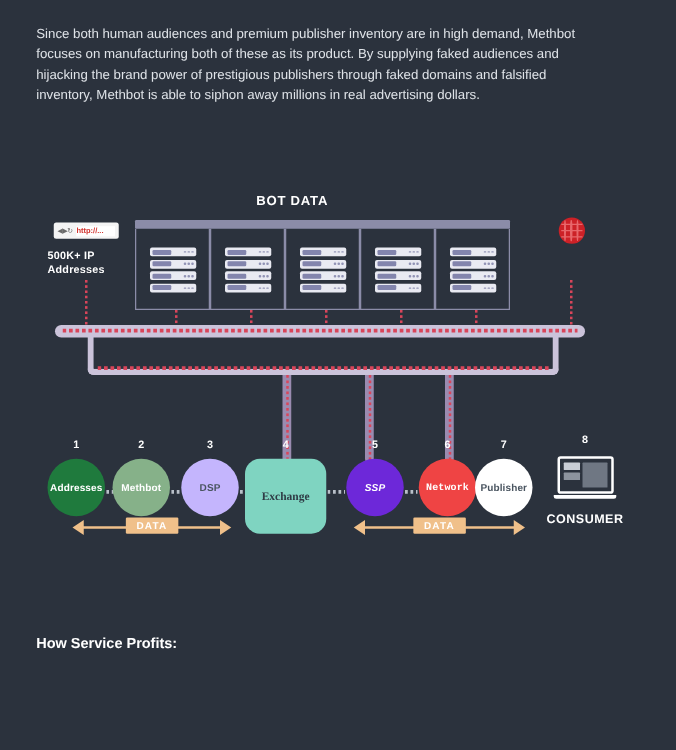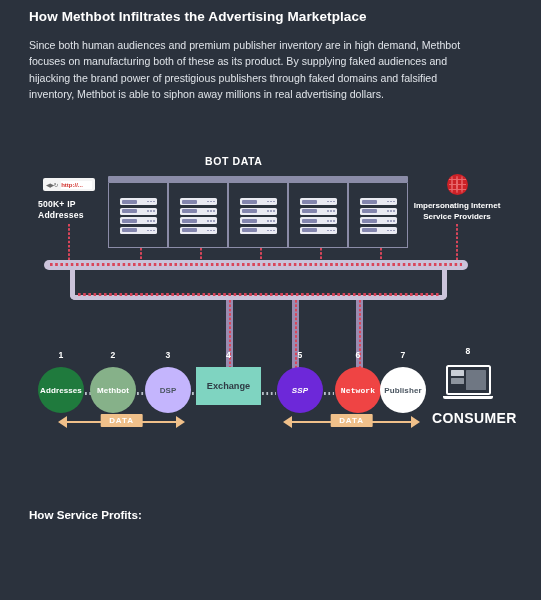--- a/index.html
+++ b/index.html
@@ -149,23 +149,23 @@
   .node-num {
     position: absolute; top: -17px; left: 0; width: 100%;
     font-size: 8.6px; font-weight: bold; color: #ffffff;
   }
   .circle {
     width: 46px; height: 46px; border-radius: 50%;
     display: flex; align-items: center; justify-content: center;
     font-size: 8px; font-weight: bold; color: #ffffff; letter-spacing: .1px;
   }
   .rect {
-    width: 65px; height: 38px; border-radius: 0;
+    width: 65px; height: 60px; border-radius: 12px;
     display: flex; align-items: center; justify-content: center;
-    font-size: 9.2px; font-weight: bold; color: #2f3b45;
+    font-size: 9.2px; font-weight: bold; color: #2f3b45; font-family: Liberation Serif, serif;
   }
   .dots-conn {
     position: absolute; top: 21px; height: 3px; width: 14px;
     background-image: linear-gradient(90deg, #b9c0c9 48%, rgba(0,0,0,0) 0);
     background-size: 4.4px 3px;
   }
 
   
   .consumer { position: absolute; left: 432px; top: 0; width: 72px; text-align: center; }
   .laptop { width: 50px; height: 38px; margin: 2px auto 0; position: relative; }
@@ -174,21 +174,21 @@
     background: #2b323d; margin: 0 auto; display: flex; gap: 2px; padding: 3px;
   }
   .ls-left { width: 13px; display: flex; flex-direction: column; gap: 2px; }
   .ls-left i { display: block; background: #c9ced6; height: 6px; border-radius: .5px; }
   .ls-left i:last-child { height: 6px; background: #8d949e; }
   .ls-right { flex: 1; background: #6f7783; border-radius: .5px; }
   .laptop-base {
     width: 50px; height: 3.4px; background: #ffffff; border-radius: 0 0 2px 2px; margin-top: 1px;
   }
   .consumer-label {
-    margin-top: 7px; font-size: 14px; font-weight: bold; color: #ffffff; letter-spacing: .4px;
+    margin-top: 7px; font-size: 10px; font-weight: bold; color: #ffffff; letter-spacing: .4px;
   }
 
   
   .data-arrow { position: absolute; top: 266px; height: 16px; }
   .da-line {
     position: absolute; left: 7px; right: 7px; top: 7px; height: 1.6px; background: #f0c08a;
   }
   .da-head {
     position: absolute; top: 2px; width: 0; height: 0;
     border-top: 6px solid transparent; border-bottom: 6px solid transparent;
@@ -212,21 +212,20 @@
   .bullets li::before {
     content: "•"; position: absolute; left: 0; top: 0; color: #e6e9ed;
   }
 </style>
 </head>
 <body>
 
 <div class="page">
 
   <div class="header">
-    <div class="title">How Methbot Infiltrates the Advertising Marketplace</div>
     <div class="intro">Since both human audiences and premium publisher inventory are in high demand, Methbot focuses on manufacturing both of these as its product. By supplying faked audiences and hijacking the brand power of prestigious publishers through faked domains and falsified inventory, Methbot is able to siphon away millions in real advertising dollars.</div>
   </div>
 
   <div class="diagram">
 
     <div class="botfarm-label">BOT DATA</div>
 
     <div class="ip-group">
       <div class="urlbar">
         <span class="arrows">◀▶↻</span>
@@ -412,21 +411,20 @@
         </div>
     </div>
     <div class="drop-red" style="left:140px;"></div>
     <div class="drop-red" style="left:200px;"></div>
     <div class="drop-red" style="left:260px;"></div>
     <div class="drop-red" style="left:320px;"></div>
     <div class="drop-red" style="left:380px;"></div>
 
     <div class="isp-group">
       <div class="globe"></div>
-      <div class="isp-label">Impersonating Internet Service Providers</div>
     </div>
     <div class="isp-drop"></div>
 
     <div class="bus"></div>
     <div class="bus-dots"></div>
     <div class="loop"></div>
     <div class="loop-dots-b"></div>
 
     <div class="drop-v" style="left:226px; height:70px;"></div>
     <div class="drop-v" style="left:292px; height:70px;"></div>

